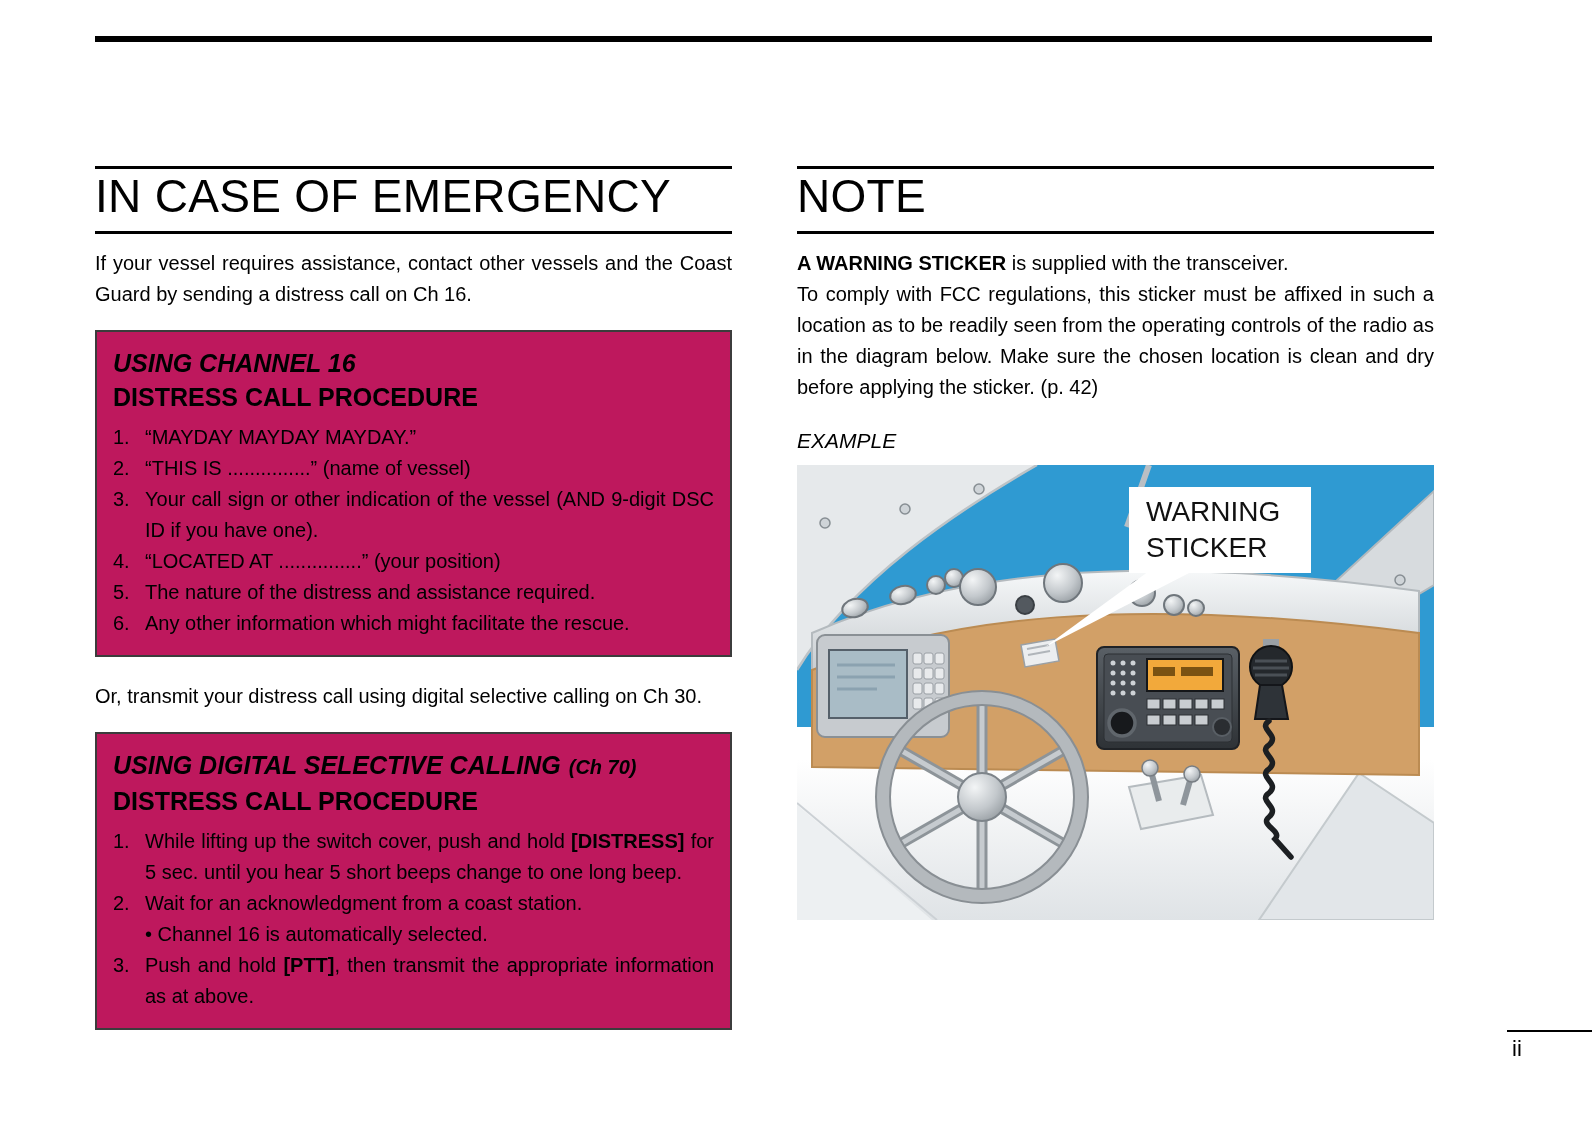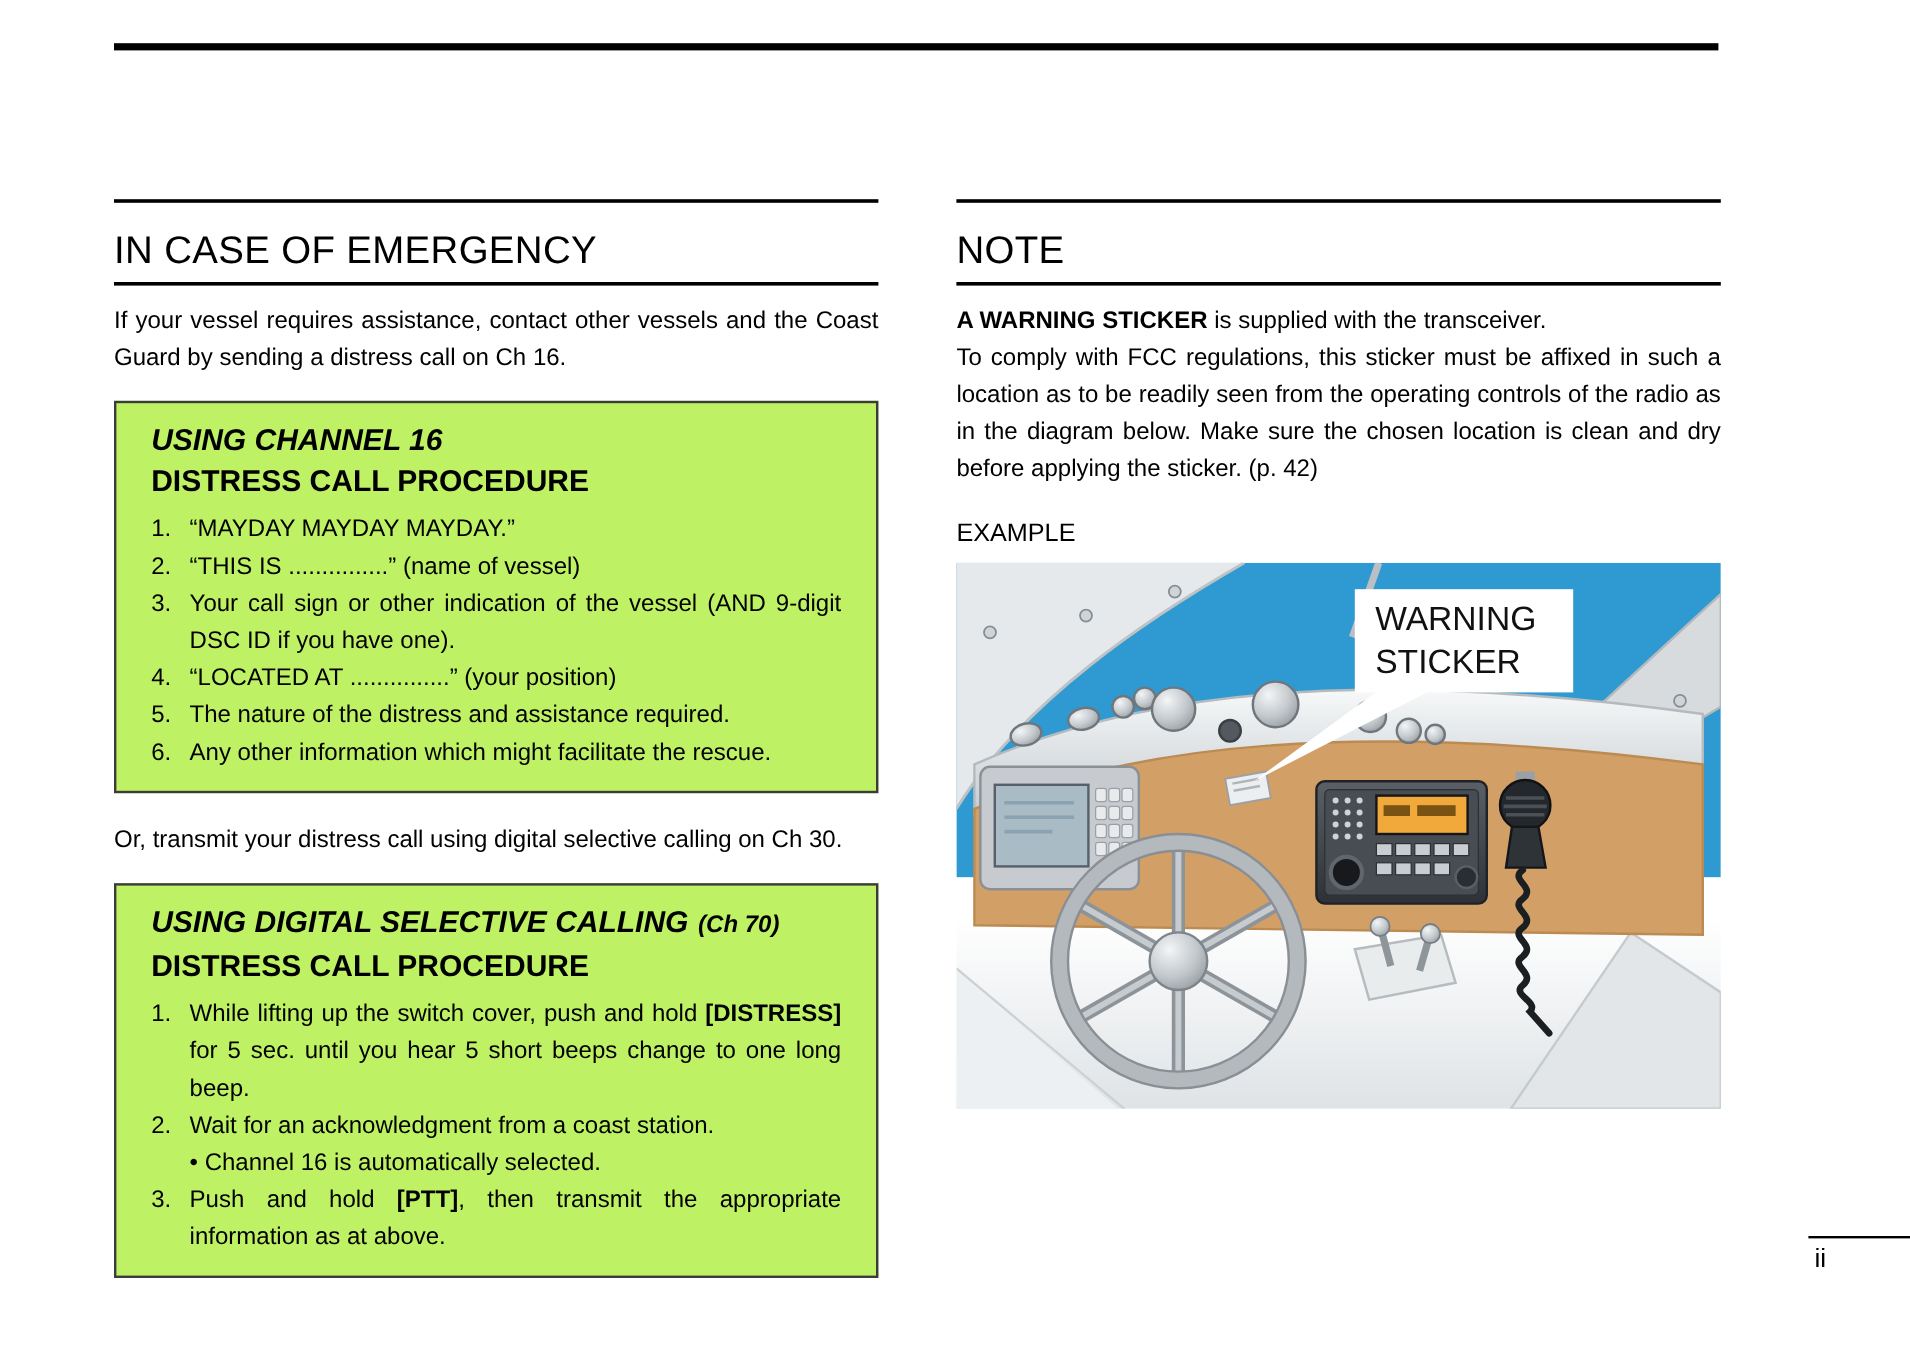--- a/index.html
+++ b/index.html
@@ -8,41 +8,41 @@
     font-family:"Liberation Sans", sans-serif; color:#000; overflow:hidden;
   }
   .top-rule { position:absolute; left:95px; top:36px; width:1337px; height:6px; background:#000; }
 
   .col { position:absolute; top:166px; width:637px; }
   .col-left  { left:95px; }
   .col-right { left:797px; }
 
   .sec-title {
     border-top:3px solid #000; border-bottom:3px solid #000;
-    padding:22px 0 9px; margin:0 0 14px;
-    font-size:32px; font-weight:normal; letter-spacing:0.3px; line-height:1.1;
+    padding:2px 0 9px; margin:0 0 14px;
+    font-size:46px; font-weight:normal; letter-spacing:0.3px; line-height:1.1;
   }
   .body-text { font-size:20px; line-height:31px; text-align:justify; margin:12px 0 0; }
   .body-text b, .body-text strong { font-weight:bold; }
 
   .procedure-box {
-    margin-top:20px; background:#bef264; border:2px solid #3c3c3c;
-    padding:12px 29px 16px;
+    margin-top:20px; background:#be185d; border:2px solid #3c3c3c;
+    padding:12px 16px 16px;
   }
   .box-h1 { font-style:italic; font-weight:bold; font-size:25px; line-height:34px; margin:2px 0 0; }
   .box-h1 .suffix { font-size:20px; margin-left:8px; }
   .box-h2 { font-weight:bold; font-size:25px; line-height:34px; margin:0 0 8px; }
 
   .li { display:flex; font-size:20px; line-height:31px; }
   .li .num { flex:0 0 32px; }
   .li .txt { flex:1; text-align:justify; }
   .li .txt b { font-weight:bold; }
   .sub-bullet { margin-left:32px; font-size:20px; line-height:31px; }
 
-  .example-label { font-size:21px; margin:26px 0 0; }
+  .example-label { font-size:21px; margin:26px 0 0;font-style:italic; }
   .illustration { position:relative; width:637px; height:331px; margin-top:12px; }
 
   .footer-rule { position:absolute; left:1507px; top:1030px; width:85px; border-top:2px solid #000; }
   .page-num { position:absolute; left:1512px; top:1036px; font-size:22px;text-align:right; }
 
   svg text { font-family:"Liberation Sans", sans-serif; }
 </style>
 </head>
 <body>
 

